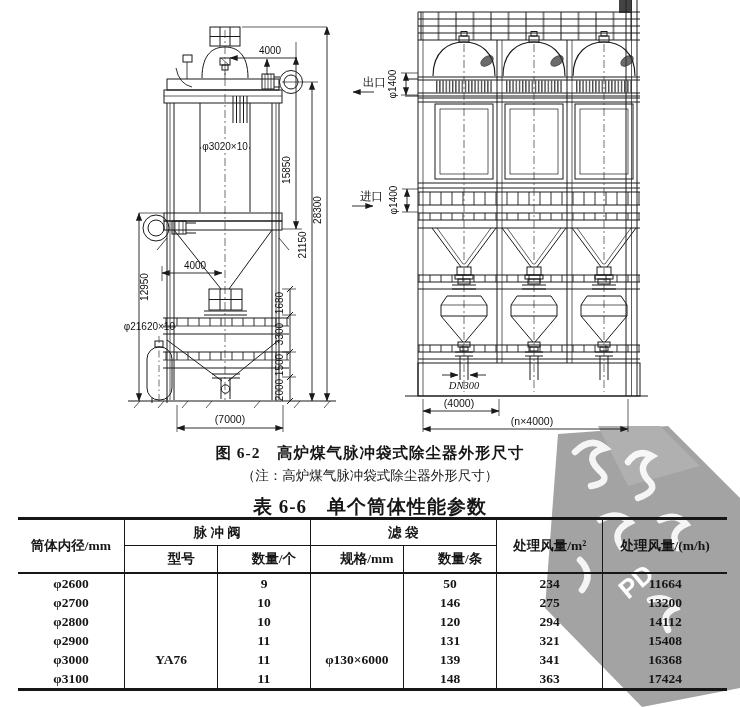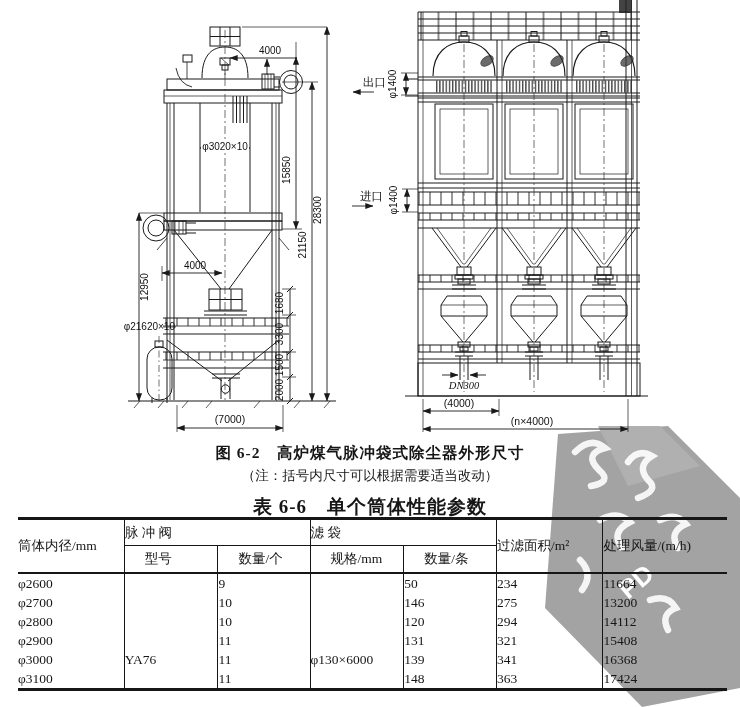--- a/index.html
+++ b/index.html
@@ -7,21 +7,21 @@
        font-family:"Liberation Serif",serif;color:#161616;}
   #drawings{position:absolute;left:0;top:0;z-index:2;}
   .cap{position:absolute;left:0;width:740px;text-align:center;z-index:2;}
   #fig-caption{top:443px;font-size:15.5px;font-weight:700;letter-spacing:1px;}
   #fig-note{top:467px;font-size:13.5px;}
   #table-title{top:494px;font-size:19px;font-weight:700;letter-spacing:1px;}
   #wm{position:absolute;left:0;top:0;z-index:1;pointer-events:none;}
   .tblwrap{position:absolute;left:18px;top:517px;width:709px;z-index:2;}
   table.perf{border-collapse:collapse;width:100%;table-layout:fixed;
              border-top:3px solid #161616;border-bottom:3px solid #161616;background:transparent;}
-  table.perf th,table.perf td{font-weight:400;text-align:left;padding:0;background:transparent;}
+  table.perf th,table.perf td{font-weight:700;text-align:center;padding:0;background:transparent;}
   table.perf th{font-size:13.5px;}
   table.perf td{font-size:13.5px;height:19px;line-height:19px;}
   .vr{border-right:1.3px solid #161616;}
   .hb{border-bottom:2.2px solid #161616;}   
   .gb{border-bottom:1.3px solid #161616;}   
   tr.grp th{height:25px;}
   tr.sub th{height:26px;padding-left:20px;}
 </style>
 </head>
 <body>
@@ -291,40 +291,40 @@
     <text x="396" y="84" font-size="10" font-family="Liberation Sans, sans-serif" text-anchor="middle" transform="rotate(-90 396 84)">φ1400</text>
     <text x="360" y="200" font-size="11.5" font-family="Liberation Serif, serif">进口</text>
     <text x="397" y="200" font-size="10" font-family="Liberation Sans, sans-serif" text-anchor="middle" transform="rotate(-90 397 200)">φ1400</text>
     <text x="464" y="389" font-size="10.5" font-style="italic" font-family="Liberation Serif, serif" text-anchor="middle">DN300</text>
     <text x="459" y="407" font-size="10.5" font-family="Liberation Sans, sans-serif" text-anchor="middle">(4000)</text>
     <text x="532" y="425" font-size="10.5" font-family="Liberation Sans, sans-serif" text-anchor="middle">(n×4000)</text>
   </g>
 </svg>
 
 <div class="cap" id="fig-caption">图 6-2　高炉煤气脉冲袋式除尘器外形尺寸</div>
-<div class="cap" id="fig-note">（注：括号内尺寸可以根据需要适当改动）</div>
+<div class="cap" id="fig-note">（注：高炉煤气脉冲袋式除尘器外形尺寸）</div>
 <div class="cap" id="table-title">表 6-6　单个筒体性能参数</div>
 
 <div class="tblwrap">
   <table class="perf">
     <colgroup>
       <col style="width:15%">
         <col style="width:13.2%">
         <col style="width:13%">
       <col style="width:13.2%">
         <col style="width:13.1%">
         <col style="width:15%">
         <col style="width:17.5%">
     </colgroup>
     <thead>
       <tr class="grp">
         <th rowspan="2" class="vr hb">筒体内径/mm</th>
         <th colspan="2" class="vr gb">脉  冲  阀</th>
         <th colspan="2" class="vr gb">滤    袋</th>
-        <th rowspan="2" class="vr hb">过滤面积/m²</th>
+        <th rowspan="2" class="vr hb">处理风量/m²</th>
         <th rowspan="2" class="hb">处理风量/(m/h)</th>
       </tr>
       <tr class="sub">
         <th class="vr hb">型号</th>
         <th class="vr hb">数量/个</th>
         <th class="vr hb">规格/mm</th>
         <th class="vr hb">数量/条</th>
       </tr>
     </thead>
     <tbody>

